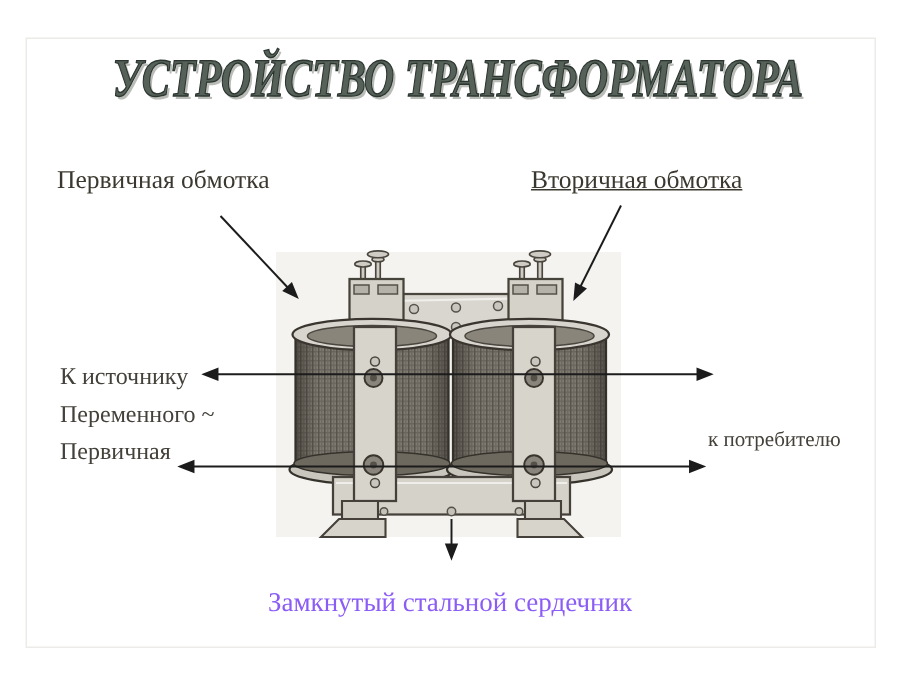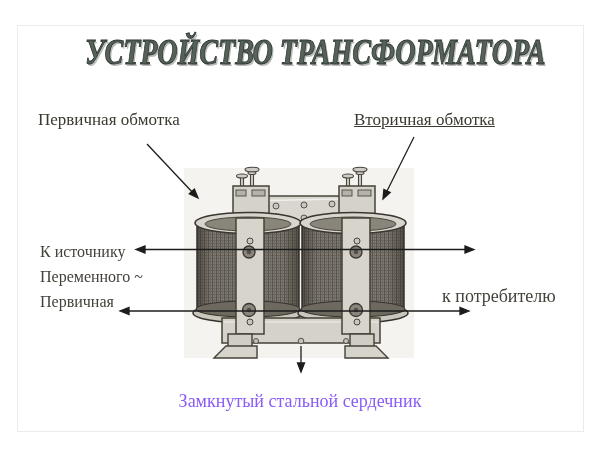--- a/index.html
+++ b/index.html
@@ -5,39 +5,39 @@
   html,body{margin:0;padding:0;background:#fff;}
   .stage{
     position:relative;width:600px;height:450px;background:#ffffff;
     overflow:hidden;font-family:"Liberation Serif","DejaVu Serif",serif;
   }
   .slide-border{
     position:absolute;left:17px;top:25px;width:565px;height:405px;
     border:1px solid #ecebe7;pointer-events:none;
   }
   .title-wrap{
-    position:absolute;left:0;right:0;top:34px;display:flex;justify-content:center;padding-left:30px;
+    position:absolute;left:0;right:0;top:34px;display:flex;justify-content:flex-end;padding-left:30px;
   }
   .page-title{
     font-weight:bold;font-style:italic;font-size:36px;line-height:1;
     color:#566159;white-space:nowrap;
     -webkit-text-stroke:0.9px #2c3631;
     text-shadow:2px 2px 0 #b9bcb7;
     transform:scaleX(0.78);
   }
   .winding-label{
     position:absolute;top:111px;font-size:17px;line-height:1;color:#3b382f;white-space:nowrap;
   }
   .winding-label.primary{left:38px;}
   .winding-label.secondary{left:354px;text-decoration:underline;}
   .source-label{
     position:absolute;left:40px;top:239px;font-size:16px;line-height:25px;color:#44413a;
   }
   .consumer-label{
-    position:absolute;left:442px;top:287px;font-size:18px;line-height:1;color:#44413a;white-space:nowrap;
+    position:absolute;left:472px;top:287px;font-size:14px;line-height:1;color:#44413a;white-space:nowrap;
   }
   .core-caption{
     position:absolute;left:0;right:0;top:392px;text-align:center;
     font-size:18px;line-height:1;color:#8b5cf6;
   }
   svg.figure{position:absolute;left:0;top:0;}
 </style>
 </head>
 <body>
 

